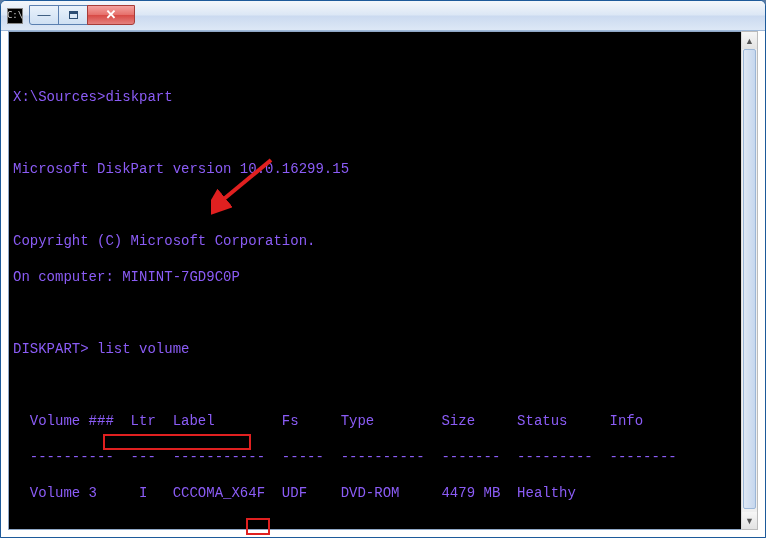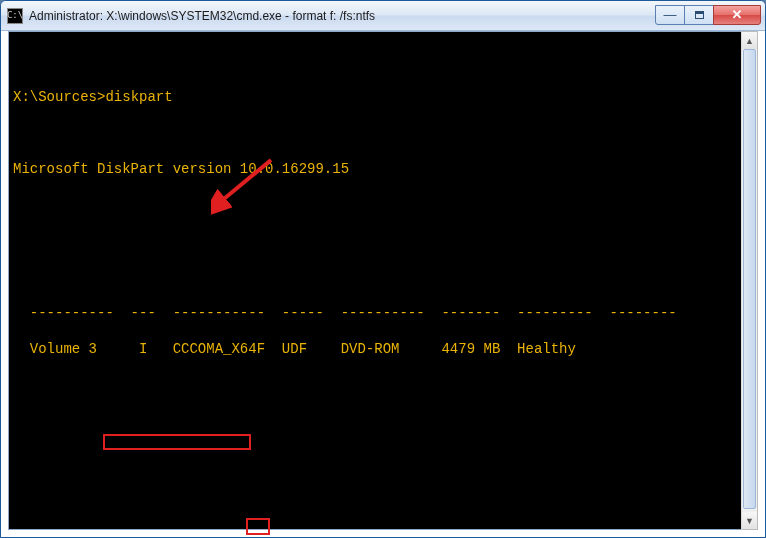--- a/index.html
+++ b/index.html
@@ -51,21 +51,21 @@
   background: linear-gradient(#f3a3a0,#e6716c 48%,#d84b46 52%,#e5817e);
   border-color: #a63c38;
   color: #fff;
   font-weight: bold;
 }
 .wc-max-glyph { width:9px; height:8px; border:1px solid #2b4d74; border-top-width:3px; }
 .console {
   position: absolute;
   top: 30px; left: 7px; right: 7px; bottom: 7px;
   background: #000;
-  color: #eab308;
+  color: #8b5cf6;
   font: 14px/18px Consolas, "Courier New", monospace;
   white-space: pre;
   overflow: hidden;
   padding: 2px 4px;
   border: 1px solid #8fa7c6;
 }
 .console .line { white-space: pre; }
 @keyframes blink { 50% { opacity: 0; } }
 .hl-box1 {
   position: absolute;
@@ -108,42 +108,45 @@
   border: 1px solid #9cb7d8;
   border-radius: 2px;
 }
 </style>
 </head>
 <body>
 
 <div class="window">
   <div class="titlebar">
     <div class="titlebar-icon">C:\</div>
-    <div class="titlebar-text">Administrator: X:\windows\SYSTEM32\cmd.exe - format  f: /fs:ntfs</div>
     <div class="window-controls">
       <div class="wc-btn min">
           <span>—</span>
         </div>
       <div class="wc-btn max">
           <span class="wc-max-glyph"></span>
         </div>
       <div class="wc-btn close">
           <span>✕</span>
         </div>
     </div>
   </div>
 
   <div class="console">
 <div class="line"> </div>
 <div class="line"><span>X:\Sources&gt;</span><span>diskpart</span></div>
 <div class="line"> </div>
 <div class="line">Microsoft DiskPart version 10.0.16299.15</div>
 <div class="line"> </div>
+<div class="line">Copyright (C) Microsoft Corporation.</div>
+<div class="line">On computer: MININT-7GD9C0P</div>
 <div class="line"> </div>
+<div class="line"><span>DISKPART&gt; </span><span>list volume</span></div>
 <div class="line"> </div>
+<div class="line">  Volume ###  Ltr  Label        Fs     Type        Size     Status     Info</div>
 <div class="line">  ----------  ---  -----------  -----  ----------  -------  ---------  --------</div>
 <div class="line">  Volume 3     I   CCCOMA_X64F  UDF    DVD-ROM     4479 MB  Healthy</div>
 
 
 
 
 
 
 
 

